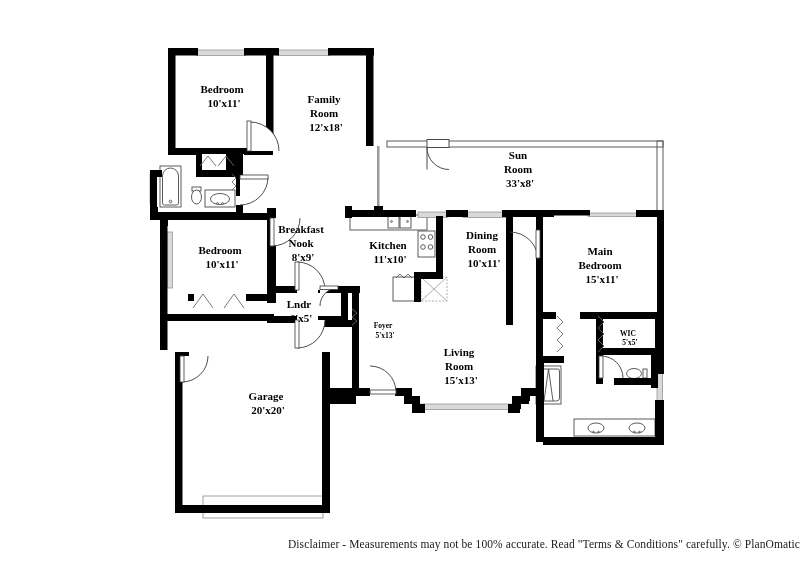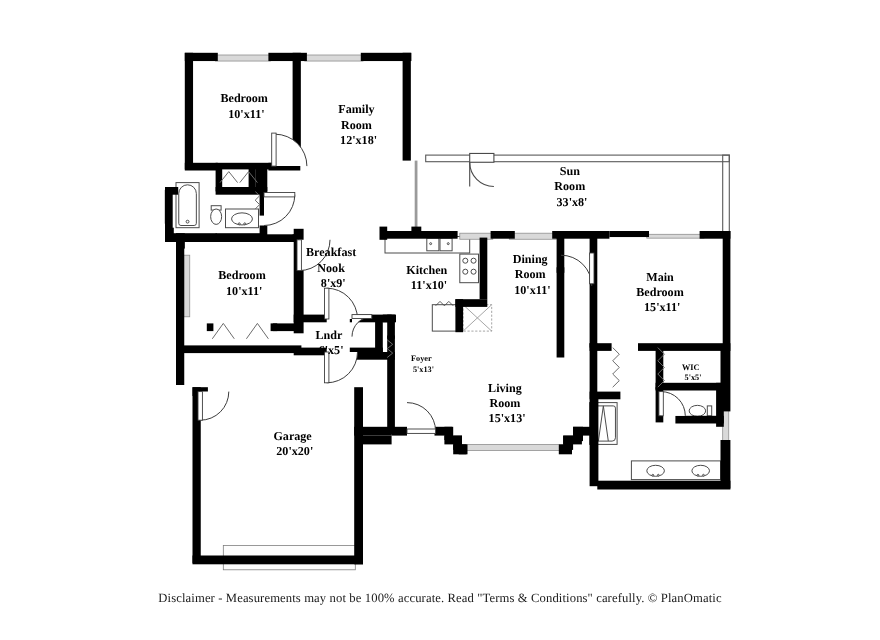--- a/index.html
+++ b/index.html
@@ -32,21 +32,21 @@
     text-anchor: middle;
     dominant-baseline: middle;
   }
   .room-label .ln { font-size: 11px; }
   .room-label.small .ln { font-size: 7.5px; }
   .disclaimer {
     position: absolute;
     left: 0;
     top: 538px;
     width: 800px;
-    text-align: center;
+    text-align: right;
     font-family: "Liberation Serif", serif;
     font-size: 11.5px;
     color: #1a1a1a;
     letter-spacing: 0.1px;
   }
 </style>
 </head>
 <body>
 
 <div id="floorplan-root">

